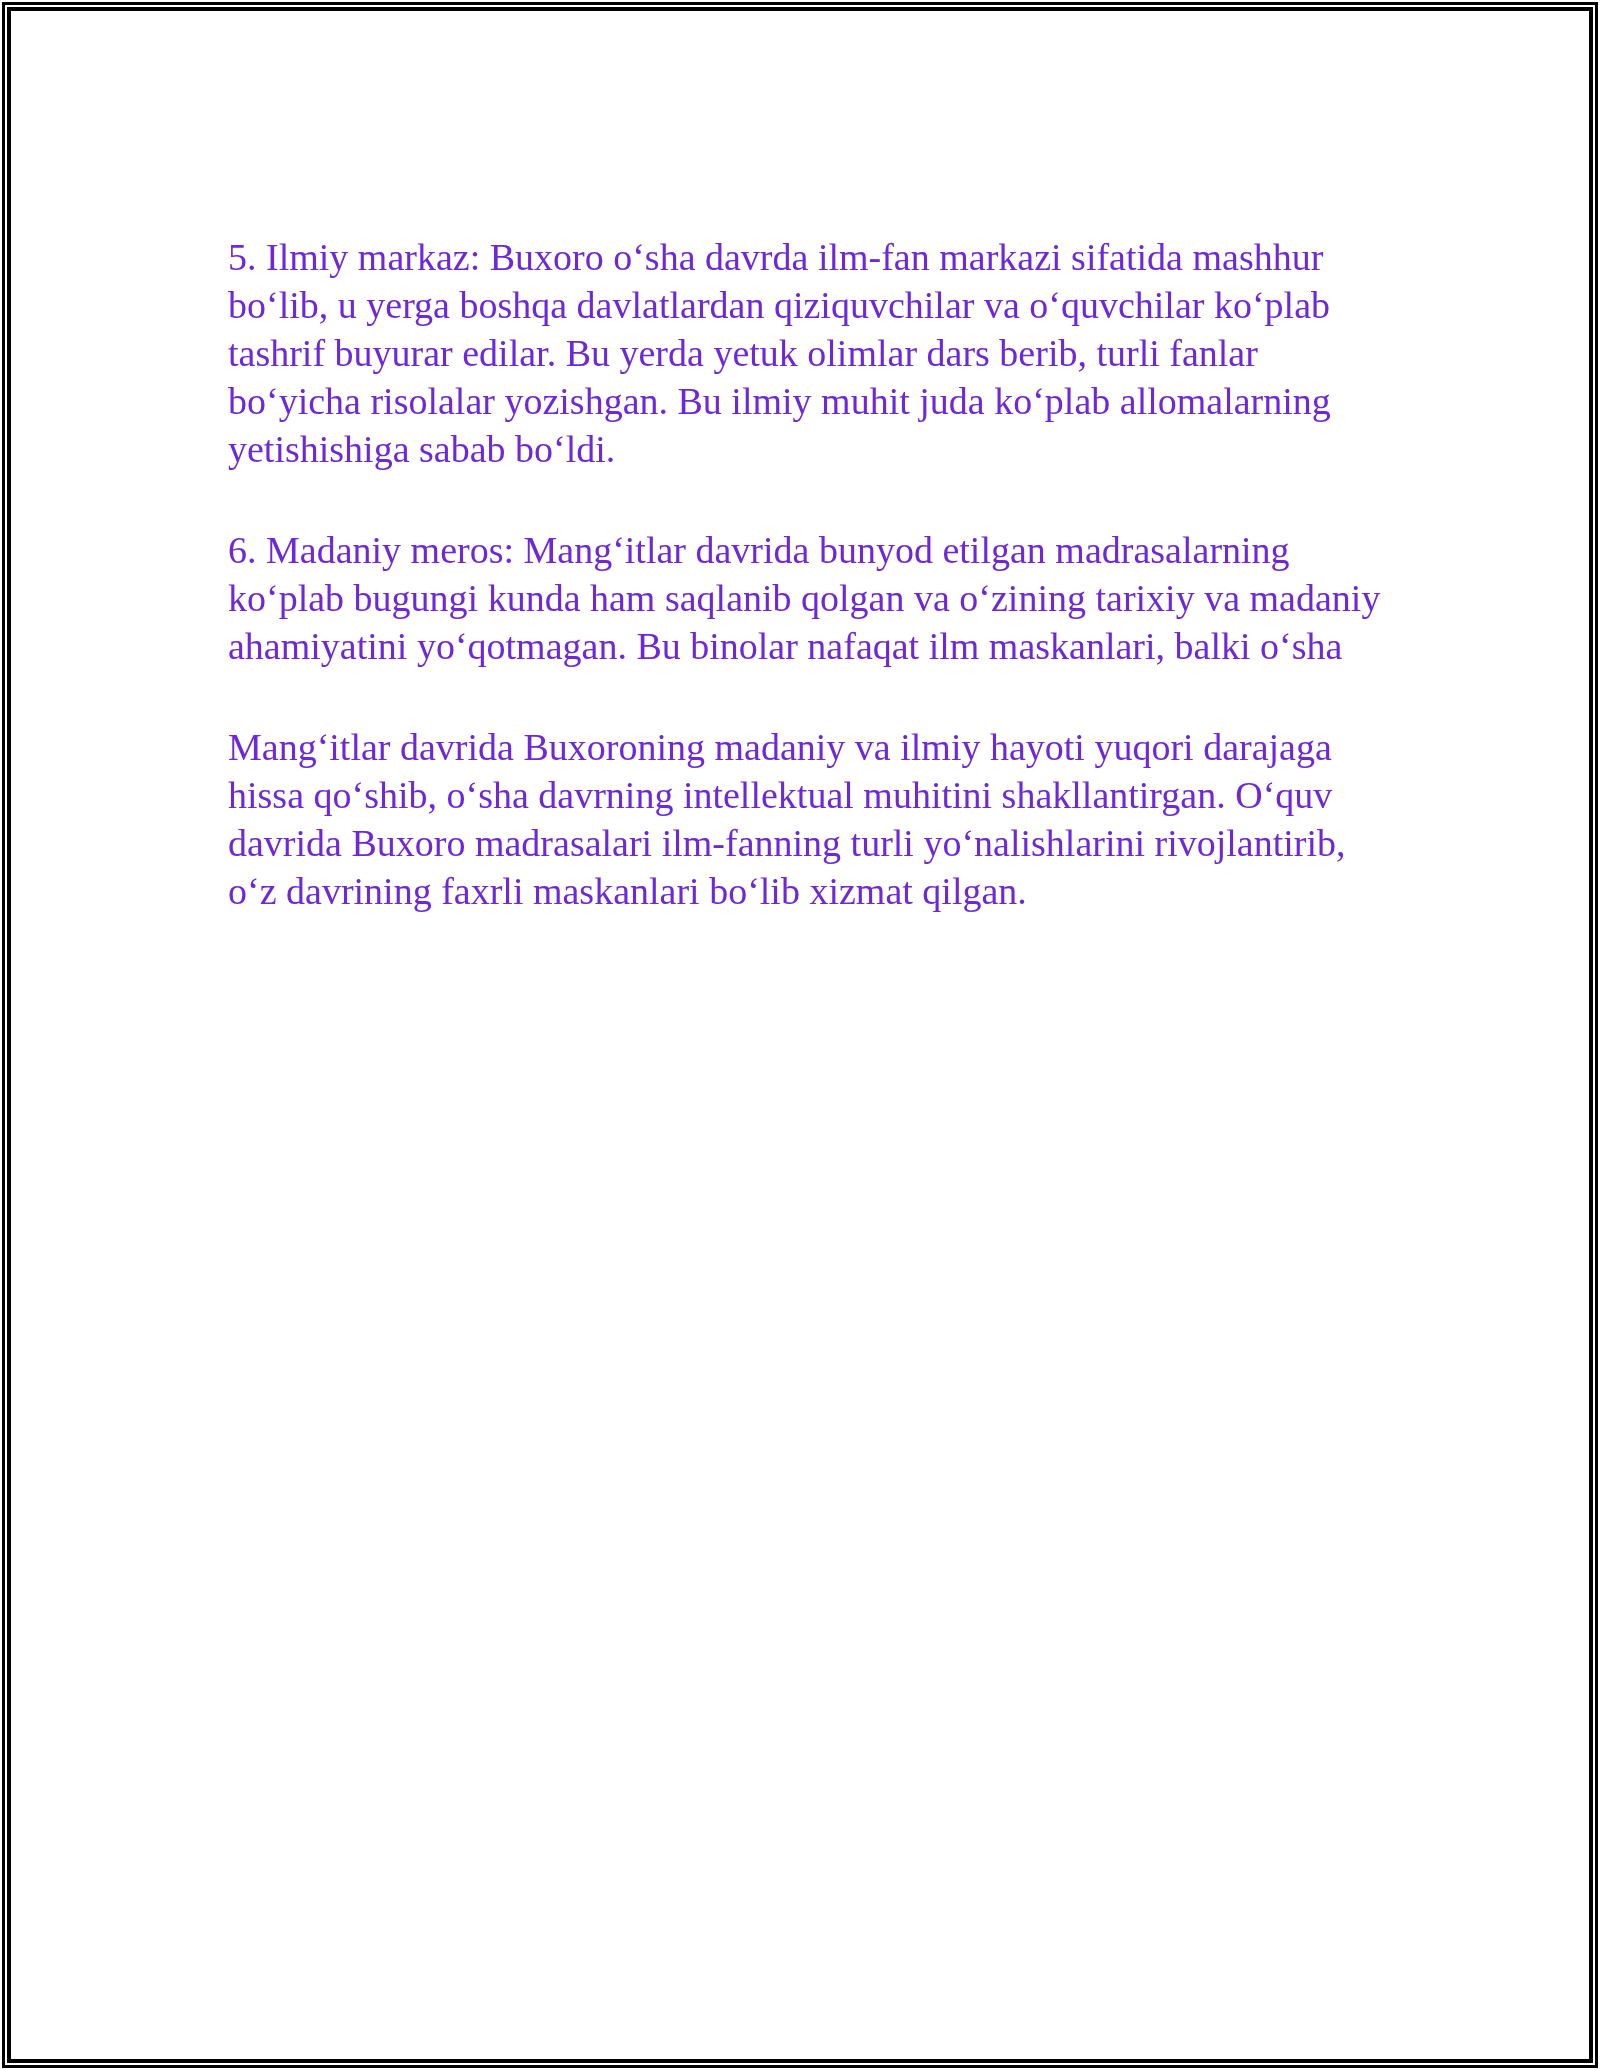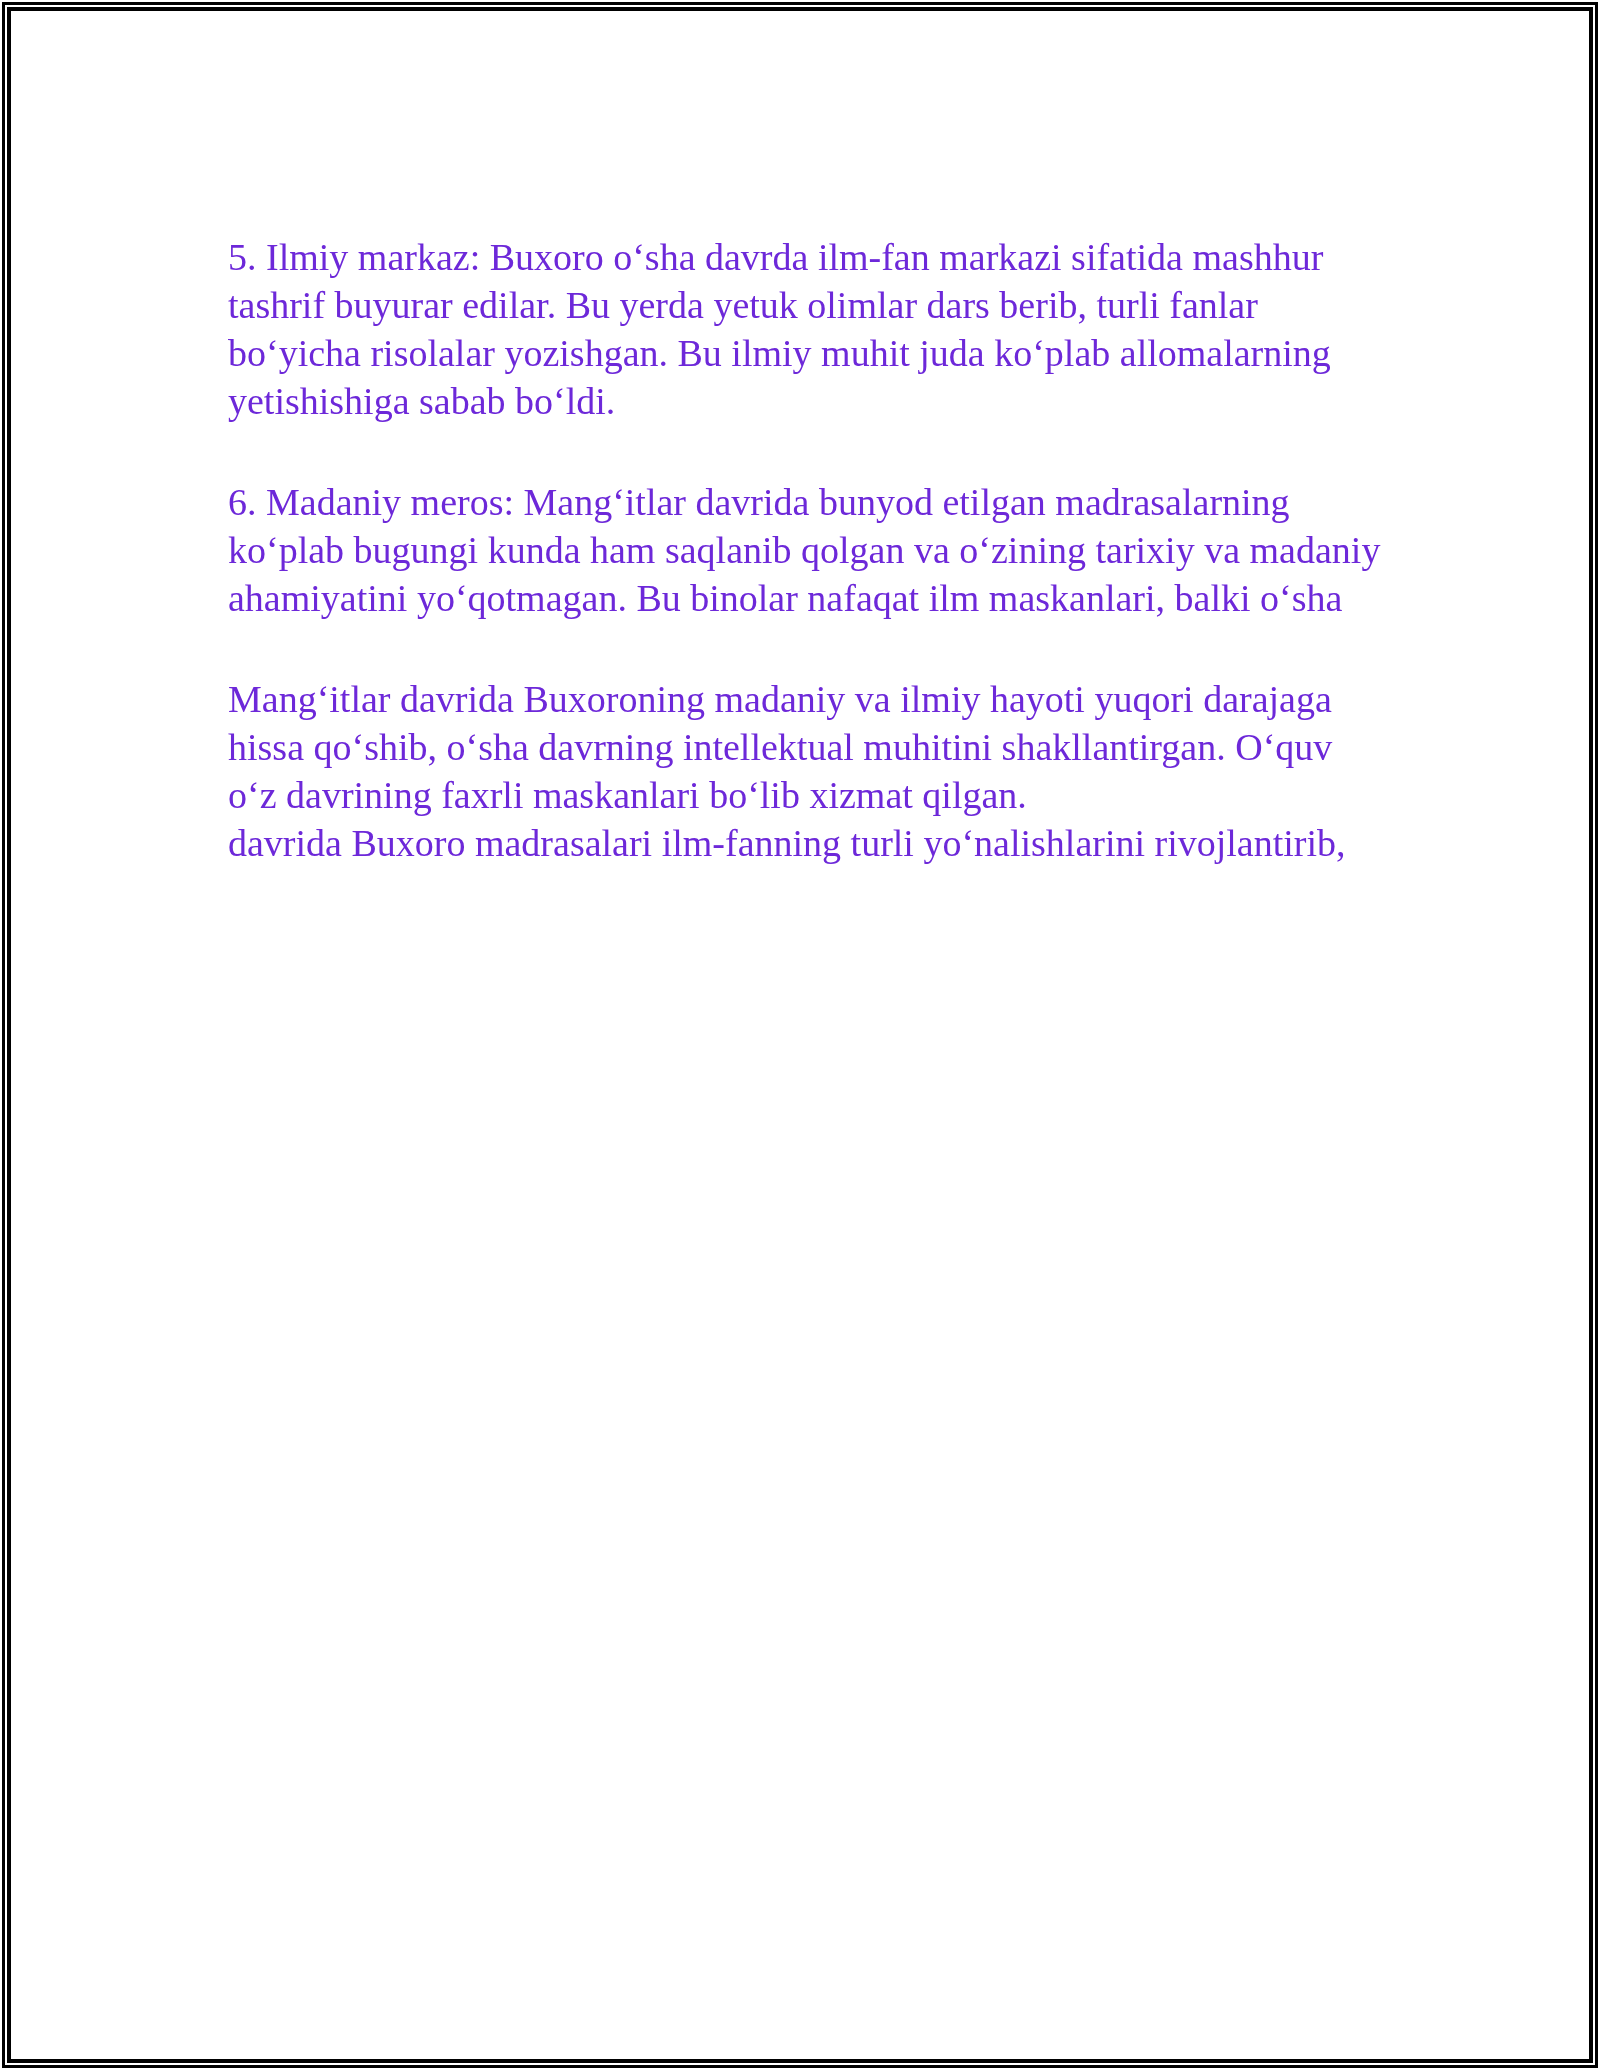--- a/index.html
+++ b/index.html
@@ -49,31 +49,32 @@
 <body>
 
 <div class="frame-outer">
   <div class="frame-inner"></div>
 </div>
 
 <div class="content">
 
   <p class="paragraph">
     <span class="line">5. Ilmiy markaz: Buxoro oʻsha davrda ilm-fan markazi sifatida mashhur</span>
+    <span class="line">boʻlib, u yerga boshqa davlatlardan qiziquvchilar va oʻquvchilar koʻplab</span>
     <span class="line">tashrif buyurar edilar. Bu yerda yetuk olimlar dars berib, turli fanlar</span>
     <span class="line">boʻyicha risolalar yozishgan. Bu ilmiy muhit juda koʻplab allomalarning</span>
     <span class="line">yetishishiga sabab boʻldi.</span>
   </p>
 
   <p class="paragraph">
     <span class="line">6. Madaniy meros: Mangʻitlar davrida bunyod etilgan madrasalarning</span>
     <span class="line">koʻplab bugungi kunda ham saqlanib qolgan va oʻzining tarixiy va madaniy</span>
     <span class="line">ahamiyatini yoʻqotmagan. Bu binolar nafaqat ilm maskanlari, balki oʻsha</span>
   </p>
 
   <p class="paragraph">
     <span class="line">Mangʻitlar davrida Buxoroning madaniy va ilmiy hayoti yuqori darajaga</span>
     <span class="line">hissa qoʻshib, oʻsha davrning intellektual muhitini shakllantirgan. Oʻquv</span>
+    <span class="line">davrida Buxoro madrasalari ilm-fanning turli yoʻnalishlarini rivojlantirib,</span>
     <span class="line">oʻz davrining faxrli maskanlari boʻlib xizmat qilgan.</span>
-    <span class="line">davrida Buxoro madrasalari ilm-fanning turli yoʻnalishlarini rivojlantirib,</span>
   </p>
 
 </div>
 
 </body></html>

